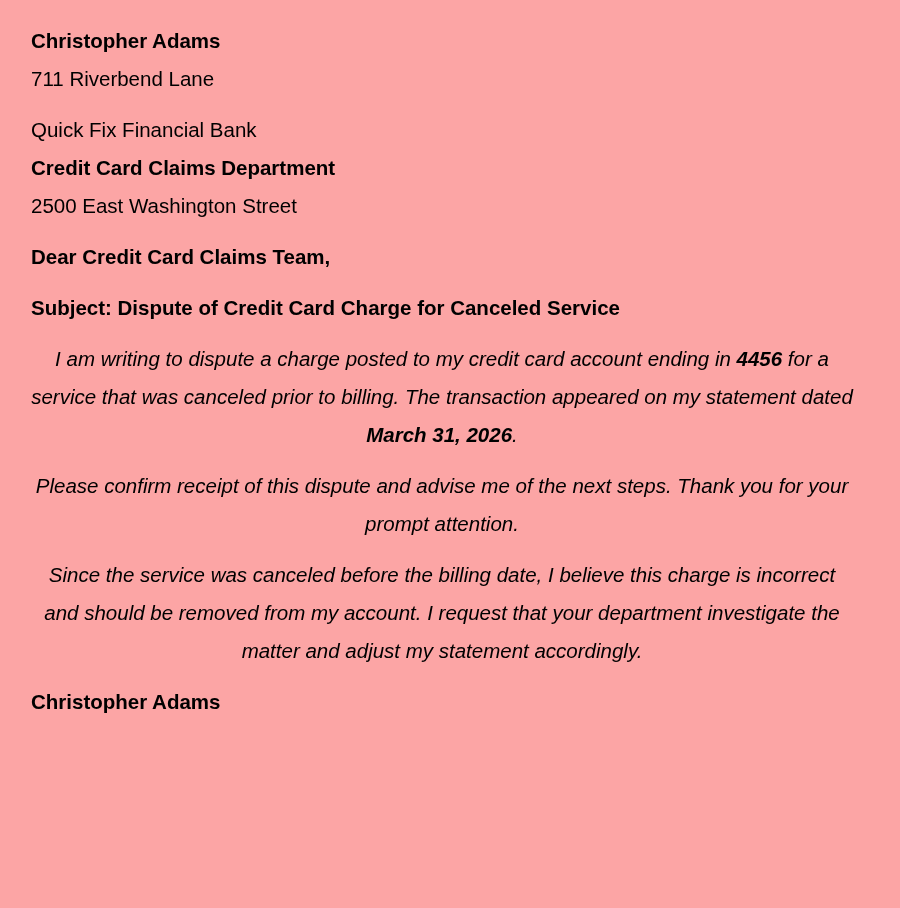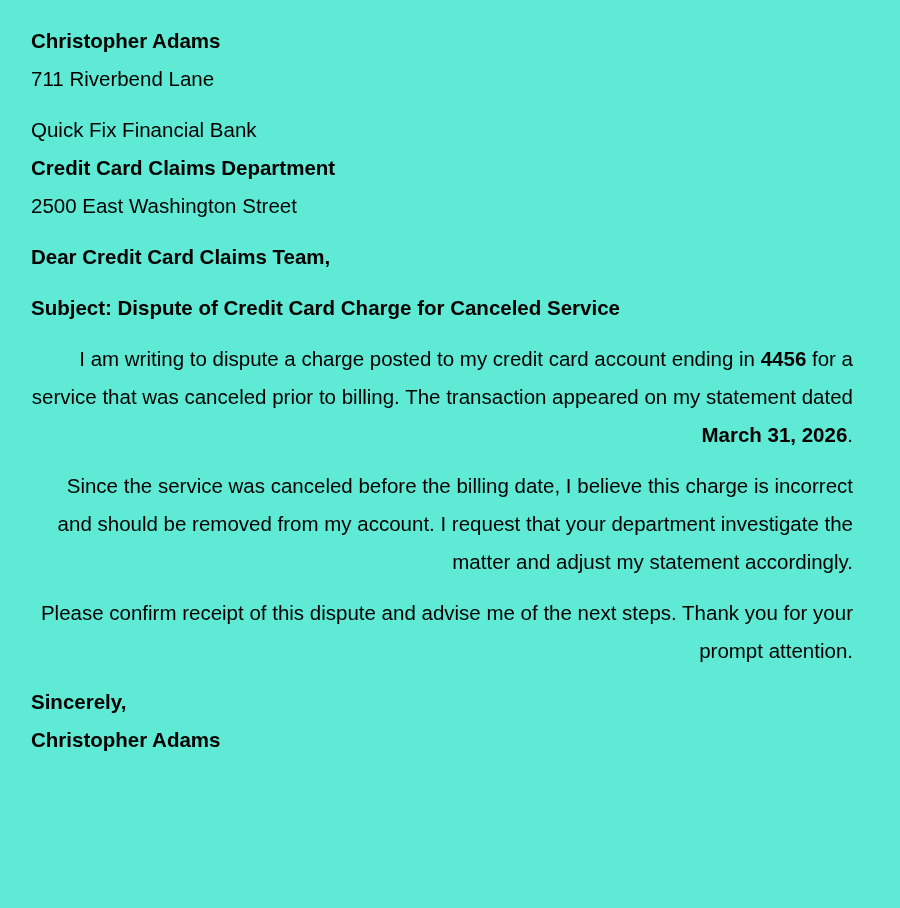--- a/index.html
+++ b/index.html
@@ -12,40 +12,41 @@
     height: 908px;
     font-family: "Liberation Sans", sans-serif;
     color: #000000;
     -webkit-font-smoothing: antialiased;
   }
   .page {
     box-sizing: border-box;
     width: 900px;
     height: 908px;
     padding: 22px 30px 0 31px;
-    background: #5eead4;
+    background: #fca5a5;
     overflow: hidden;
   }
   .letter {
     width: 822px;
     font-size: 20.5px;
     line-height: 38px;
   }
   
   .block {
     margin: 0 0 13px 0;
   }
   .line {
     display: block;
     white-space: pre-wrap;
   }
   p.para {
     margin: 0 0 13px 0;
-    text-align: right;
+    text-align: center;
     white-space: normal;
+    font-style: italic;
   }
   .b {
     font-weight: bold;
   }
   .sender-name,
   .date-line,
   .recipient-name,
   .subject-line,
   .salutation-line,
   .closing-line,
@@ -78,23 +79,22 @@
     <div class="block">
       <span class="line salutation-line">Dear Credit Card Claims Team,</span>
     </div>
 
     <div class="block">
       <span class="line subject-line">Subject: Dispute of Credit Card Charge for Canceled Service</span>
     </div>
 
     <p class="para body-text"><span>I am writing to dispute a charge posted to my credit card account ending in </span><span class="b">4456</span><span> for a service that was canceled prior to billing. The transaction appeared on my statement dated </span><span class="b">March 31, 2026</span><span>.</span></p>
 
+    <p class="para body-text">Please confirm receipt of this dispute and advise me of the next steps. Thank you for your prompt attention.</p>
+
     <p class="para body-text">Since the service was canceled before the billing date, I believe this charge is incorrect and should be removed from my account. I request that your department investigate the matter and adjust my statement accordingly.</p>
 
-    <p class="para body-text">Please confirm receipt of this dispute and advise me of the next steps. Thank you for your prompt attention.</p>
-
     <div class="block">
-      <span class="line closing-line">Sincerely,</span>
       <span class="line signature-name">Christopher Adams</span>
     </div>
 
   </div>
 </div>
 
 </body></html>

